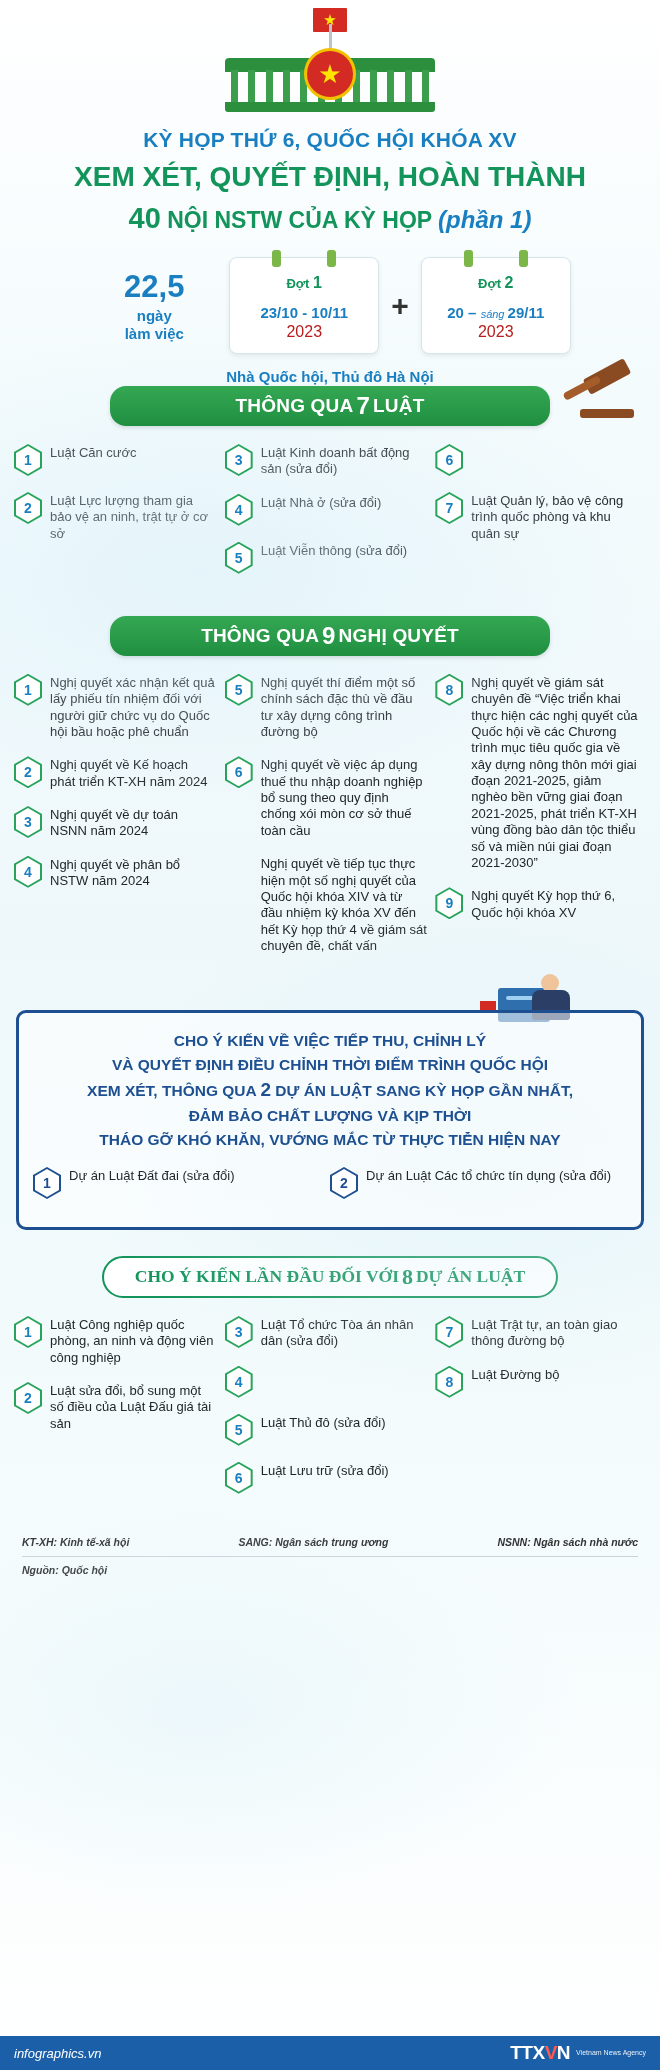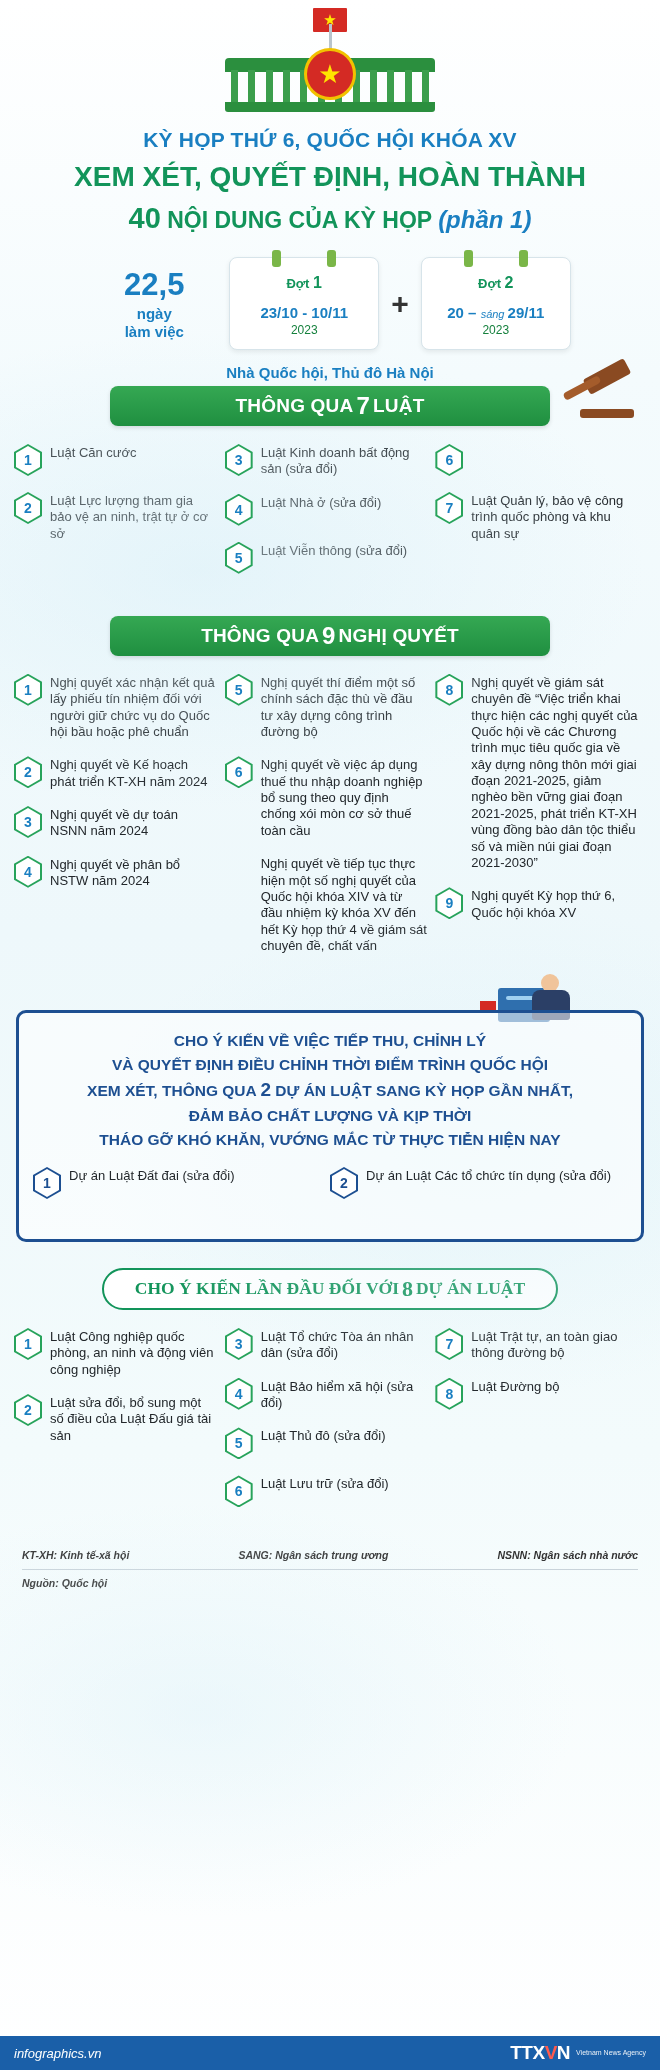--- a/index.html
+++ b/index.html
@@ -92,28 +92,28 @@
     width: 150px; background: #fff; border: 1px solid #d7e4ea; border-radius: 8px;
     box-shadow: 0 2px 5px rgba(0,0,0,.08); position: relative; padding: 16px 6px 12px;
     text-align: center;
   }
   .cal .rings { position: absolute; top: -8px; left: 0; right: 0; display: flex; justify-content: center; gap: 46px; }
   .cal .rings i { display: block; width: 9px; height: 17px; background: #7ab648; border-radius: 3px; }
   .cal .dpt { color: #12945a; font-size: 13px; font-weight: bold; }
   .cal .dpt b { font-size: 16px; }
   .cal .rng { color: #1a7fc1; font-size: 15px; font-weight: bold; margin-top: 12px; }
   .cal .rng .small { font-size: 11px; font-style: italic; font-weight: normal; }
-  .cal .yr { color: #15803d; font-size: 12px; margin-top: 2px; }
+  .cal .yr { color: #b91c1c; font-size: 16px; margin-top: 2px; }
   .plus { font-size: 30px; color: #333; font-weight: bold; padding: 0 2px; }
   .venue { text-align: center; color: #1a7fc1; font-size: 15px; font-weight: bold; margin-top: 14px; }
 
   
   .banner {
     margin: 0 auto; width: 440px; height: 40px; background: linear-gradient(180deg,#35a853,#1f8f40);
-    border-radius: 8px; color: #fff; font-size: 19px; font-weight: bold;
+    border-radius: 16px; color: #fff; font-size: 19px; font-weight: bold;
     display: flex; align-items: center; justify-content: center; letter-spacing: .2px;
     box-shadow: 0 2px 4px rgba(0,0,0,.12);
   }
   .banner .big { font-size: 24px; padding: 0 3px; }
   .banner-wrap { position: relative; margin-top: 26px; }
   .gavel {
     position: absolute; right: 22px; top: -24px; width: 80px; height: 56px;
   }
   .gavel .head { position: absolute; right: 8px; top: 6px; width: 46px; height: 17px; background: #8a4a22; border-radius: 3px; transform: rotate(-28deg); }
   .gavel .handle { position: absolute; right: 36px; top: 22px; width: 40px; height: 8px; background: #a45c2b; border-radius: 4px; transform: rotate(-28deg); }
@@ -143,21 +143,21 @@
     font-size: 14px; font-weight: bold; color: #1a7fc1;
   }
   .hexw.blue .outer { background: #1d4f91; }
   .hexw.blue .inner { color: #1d4f91; }
   .itxt { font-size: 13px; color: #22272b; line-height: 1.26; padding-top: 1px; }
 
   
   .bluebox {
     margin: 17px 16px; border: 3px solid #1d4f91; border-radius: 10px;
     background: rgba(255,255,255,.55);
-    padding: 16px 14px 24px; position: relative;
+    padding: 16px 14px 12px; position: relative;
   }
   .bluebox .ln {
     color: #1d4f91; font-size: 15.5px; font-weight: bold; text-align: center; line-height: 1.5;
   }
   .bluebox .ln .big { font-size: 19px; }
   .bluebox-wrap { margin-top: 40px; position: relative; }
   .bb-items { display: flex; margin-top: 16px; }
   .bb-items .col { flex: 1; }
 
   
@@ -216,21 +216,21 @@
           <span></span>
         </div>
       <div class="bld-base"></div>
       <div class="emblem">★</div>
     </div>
 
     <h1 class="title1">KỲ HỌP THỨ 6, QUỐC HỘI KHÓA XV</h1>
     <h1 class="title2">XEM XÉT, QUYẾT ĐỊNH, HOÀN THÀNH</h1>
     <h1 class="title3">
       <span class="big">40</span>
-      <span>NỘI DUNG CỦA KỲ HỌP</span>
+      <span>NỘI NSTW CỦA KỲ HỌP</span>
       <span class="part">(phần 1)</span>
     </h1>
 
     <div class="session-row">
       <div class="days">
         <div class="num">22,5</div>
         <div class="lbl">
           <span>ngày</span><br>
           <span>làm việc</span>
         </div>
@@ -489,21 +489,20 @@
             <div class="outer"></div>
             <div class="inner">3</div>
           </div>
         <div class="itxt">Luật Tổ chức Tòa án nhân dân (sửa đổi)</div>
       </div>
       <div class="item">
         <div class="hexw">
             <div class="outer"></div>
             <div class="inner">4</div>
           </div>
-        <div class="itxt">Luật Bảo hiểm xã hội (sửa đổi)</div>
       </div>
       <div class="item">
         <div class="hexw">
             <div class="outer"></div>
             <div class="inner">5</div>
           </div>
         <div class="itxt">Luật Thủ đô (sửa đổi)</div>
       </div>
       <div class="item">
         <div class="hexw">

